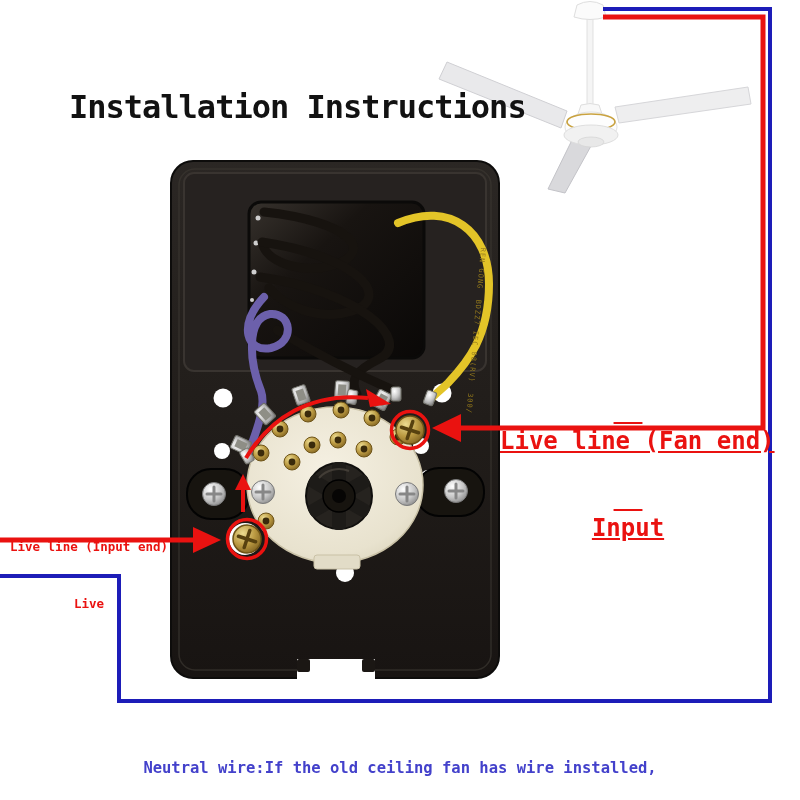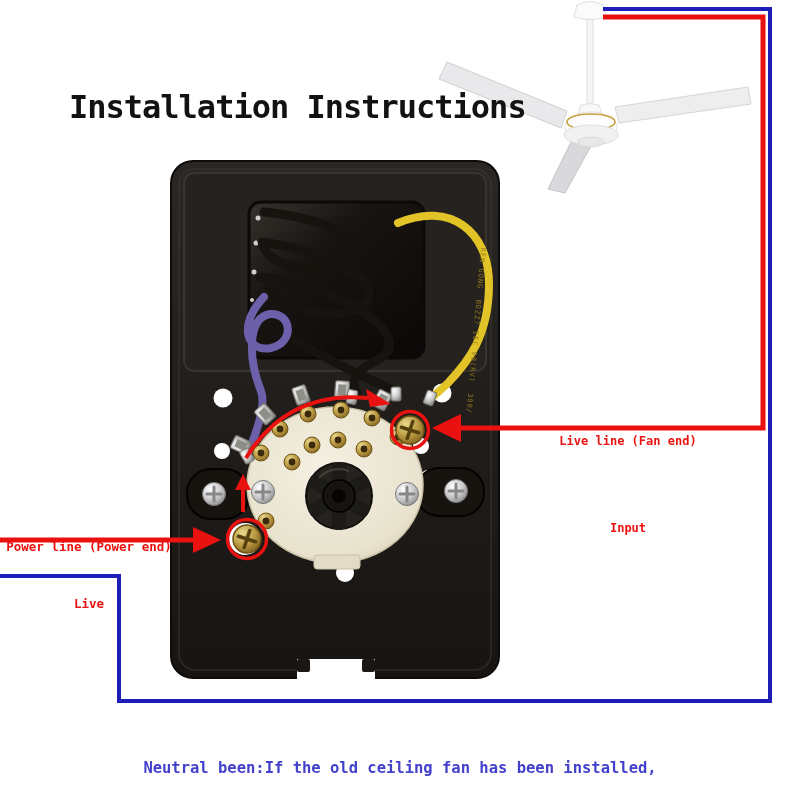--- a/index.html
+++ b/index.html
@@ -2,21 +2,21 @@
 <html style="--annotation-red: #ea1210; --neutral-blue: #1d1db8; --footer-blue: #4341cb; --live-yellow: #e3c428; --wire-purple: #6c60ab; --case-black: #211d1a; --disc-cream: #eae4d2;"><head>
 <meta charset="utf-8">
 <style>
   html,body{margin:0;padding:0;background:#fff;}
   .stage{position:relative;width:800px;height:800px;background:#fff;overflow:hidden;
          font-family:"DejaVu Sans Mono","Liberation Mono",monospace;}
   .stage svg{position:absolute;left:0;top:0;}
   .txt{position:absolute;white-space:pre;}
   .title{left:25px;top:88px;font-size:32px;font-weight:bold;letter-spacing:-1px;color:#121212;margin-left:44px;}
   .label-fan-end{left:500px;top:369px;width:256px;text-align:center;
-                 font-size:12px;font-weight:bold;line-height:29px;color:var(--annotation-red);}
+                 font-size:24px;font-weight:bold;line-height:29px;color:var(--annotation-red);text-decoration:underline;}
   .label-power-end{left:5px;top:499px;width:168px;text-align:center;
                  font-size:12.5px;font-weight:bold;line-height:19px;color:var(--annotation-red);}
   .footer{left:0;top:706px;width:800px;text-align:center;
           font-size:15.5px;font-weight:bold;line-height:25px;color:var(--footer-blue);}
   .wire-mark{left:487px;top:248px;font-size:7px;letter-spacing:1px;color:#93791c;
              transform:rotate(95deg);transform-origin:0 0;}
   .red-stroke{stroke:var(--annotation-red);}
   .red-fill{fill:var(--annotation-red);}
   .blue-stroke{stroke:var(--neutral-blue);}
 </style>
@@ -192,25 +192,25 @@
 </svg>
 
 <div class="txt title">Installation Instructions</div>
 
 <div class="txt label-fan-end">
   <div>Live line (Fan end)</div>
   <div>Input</div>
 </div>
 
 <div class="txt label-power-end">
-  <div>Power line (Power end)</div>
+  <div>Live line (Input end)</div>
   <div>Live</div>
 </div>
 
 <div class="txt wire-mark">REN GONG  BDZZ7 IEC 08(RV)  300/</div>
 
 <div class="txt footer">
-  <div>Neutral been:If the old ceiling fan has been installed,</div>
+  <div>Neutral wire:If the old ceiling fan has wire installed,</div>
   
   
 </div>
 
 </div>
 
 </body></html>

